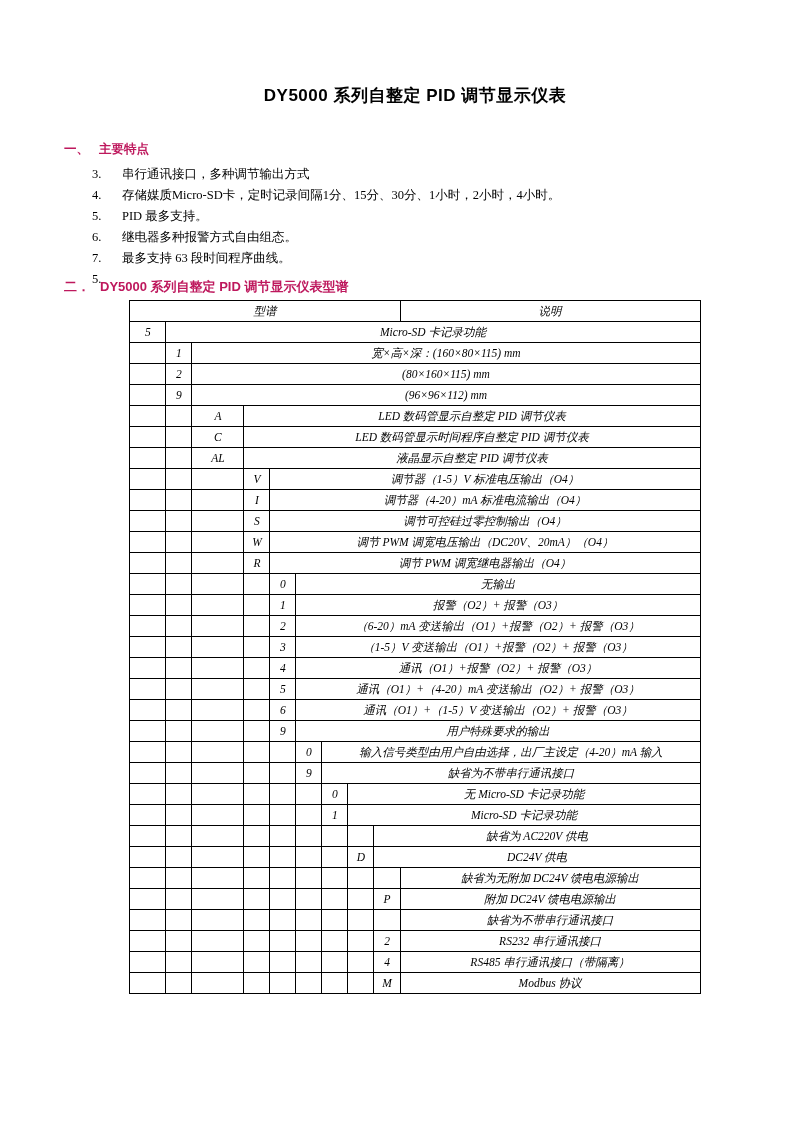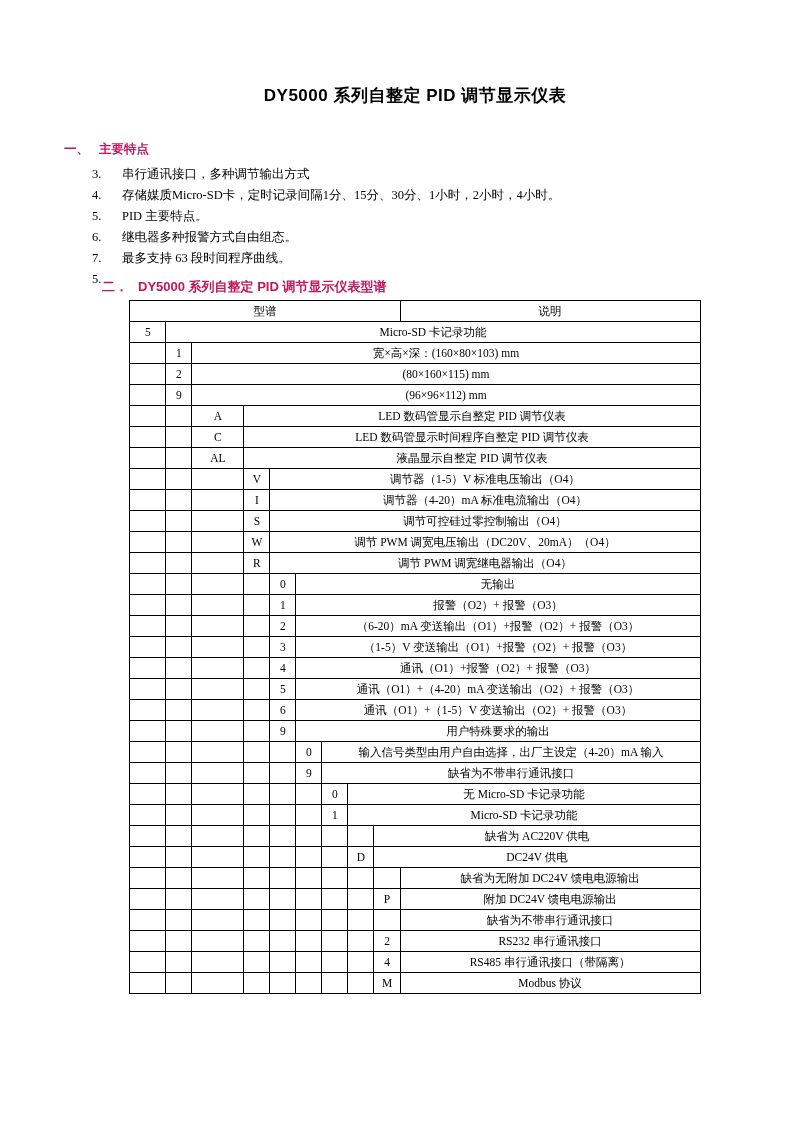--- a/index.html
+++ b/index.html
@@ -54,28 +54,28 @@
   ol.feature-list li .marker {
     position: absolute;
     left: 28px;
     width: 26px;
     text-align: left;
   }
   .section-head.second {
     margin-top: 10px;
     margin-bottom: 4px;
     font-size: 13px;
-    margin-left: 38px;
   }
   table.spec {
     border-collapse: collapse;
     width: 570px;
     margin: 0 auto;
     table-layout: fixed;
     font-size: 11.5px;
+    font-style: italic;
   }
   table.spec td {
     border: 1px solid #000000;
     height: 18px;
     padding: 1px 4px;
     vertical-align: middle;
     line-height: 15px;
   }
   td.blank {
     border-left: 1px solid #000;
@@ -106,21 +106,21 @@
 
   <h1 class="doc-title">DY5000 系列自整定 PID 调节显示仪表</h1>
 
   <div class="section-head">
     <span class="num">一、</span><span>主要特点</span>
   </div>
 
   <ol class="feature-list">
     <li><span class="marker">3.</span><span>串行通讯接口，多种调节输出方式</span></li>
     <li><span class="marker">4.</span><span>存储媒质Micro-SD卡，定时记录间隔1分、15分、30分、1小时，2小时，4小时。</span></li>
-    <li><span class="marker">5.</span><span>PID 主要特点。</span></li>
+    <li><span class="marker">5.</span><span>PID 最多支持。</span></li>
     <li><span class="marker">6.</span><span>继电器多种报警方式自由组态。</span></li>
     <li><span class="marker">7.</span><span>最多支持 63 段时间程序曲线。</span></li>
     <li><span class="marker">5.</span></li>
   </ol>
 
   <div class="section-head second">
     <span class="num">二．</span><span>DY5000 系列自整定 PID 调节显示仪表型谱</span>
   </div>
 
   <table class="spec">
@@ -145,21 +145,21 @@
       </tr>
 
       <tr>
         <td class="code">5</td>
         <td colspan="10" class="desc-center">Micro-SD 卡记录功能</td>
       </tr>
 
       <tr>
         <td class="blank"></td>
         <td class="code">1</td>
-        <td colspan="9" class="desc-center">宽×高×深：(160×80×103) mm</td>
+        <td colspan="9" class="desc-center">宽×高×深：(160×80×115) mm</td>
       </tr>
       <tr>
         <td class="blank"></td>
         <td class="code">2</td>
         <td colspan="9" class="desc-center">(80×160×115) mm</td>
       </tr>
       <tr>
         <td class="blank"></td>
         <td class="code">9</td>
         <td colspan="9" class="desc-center">(96×96×112) mm</td>

